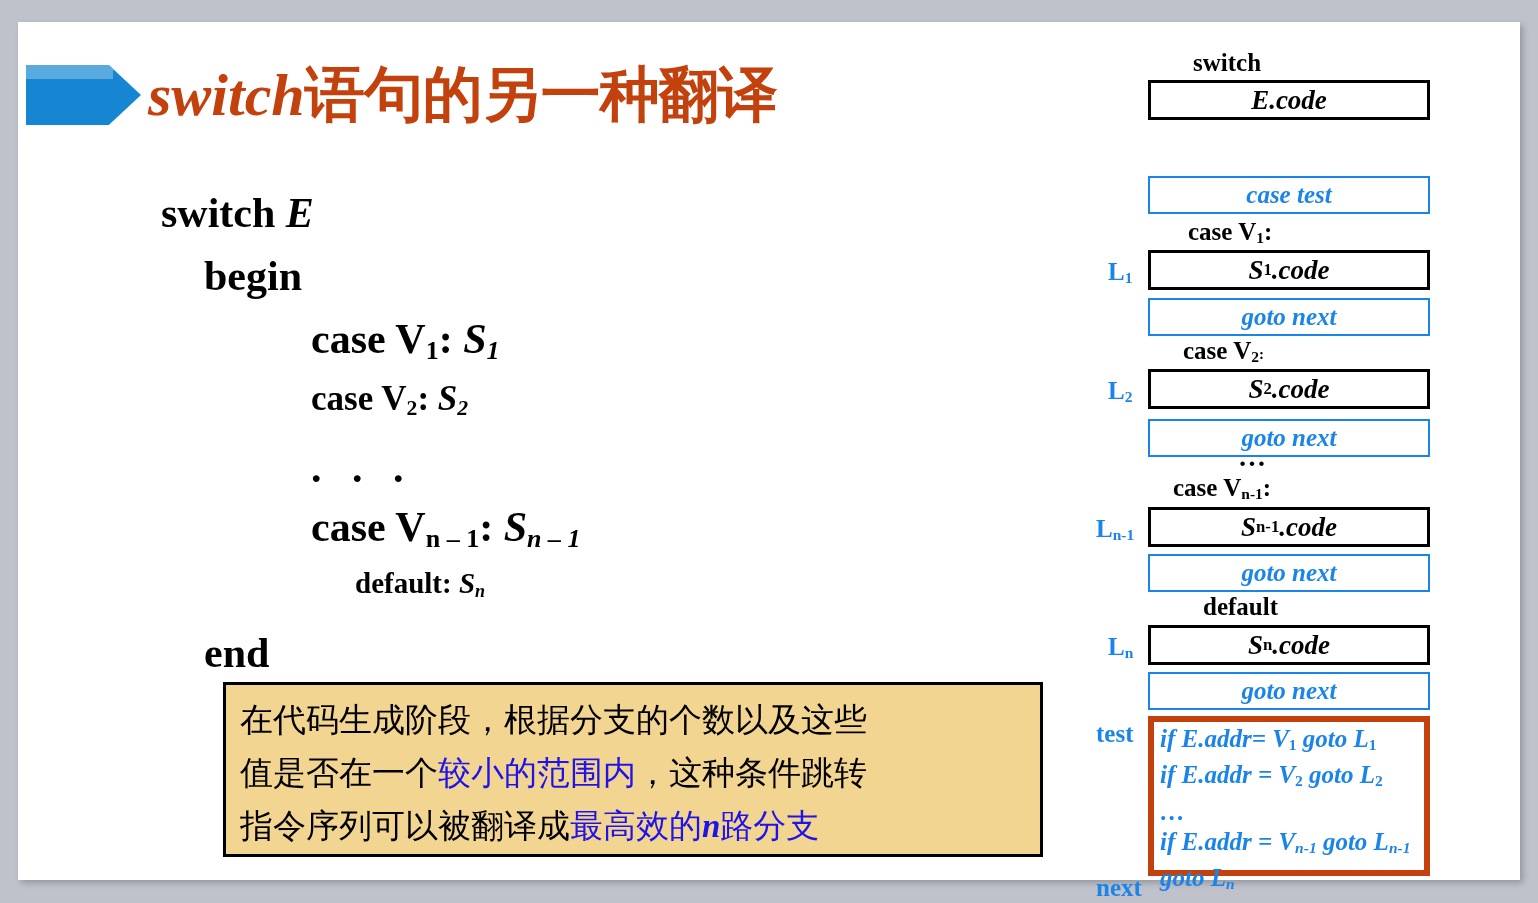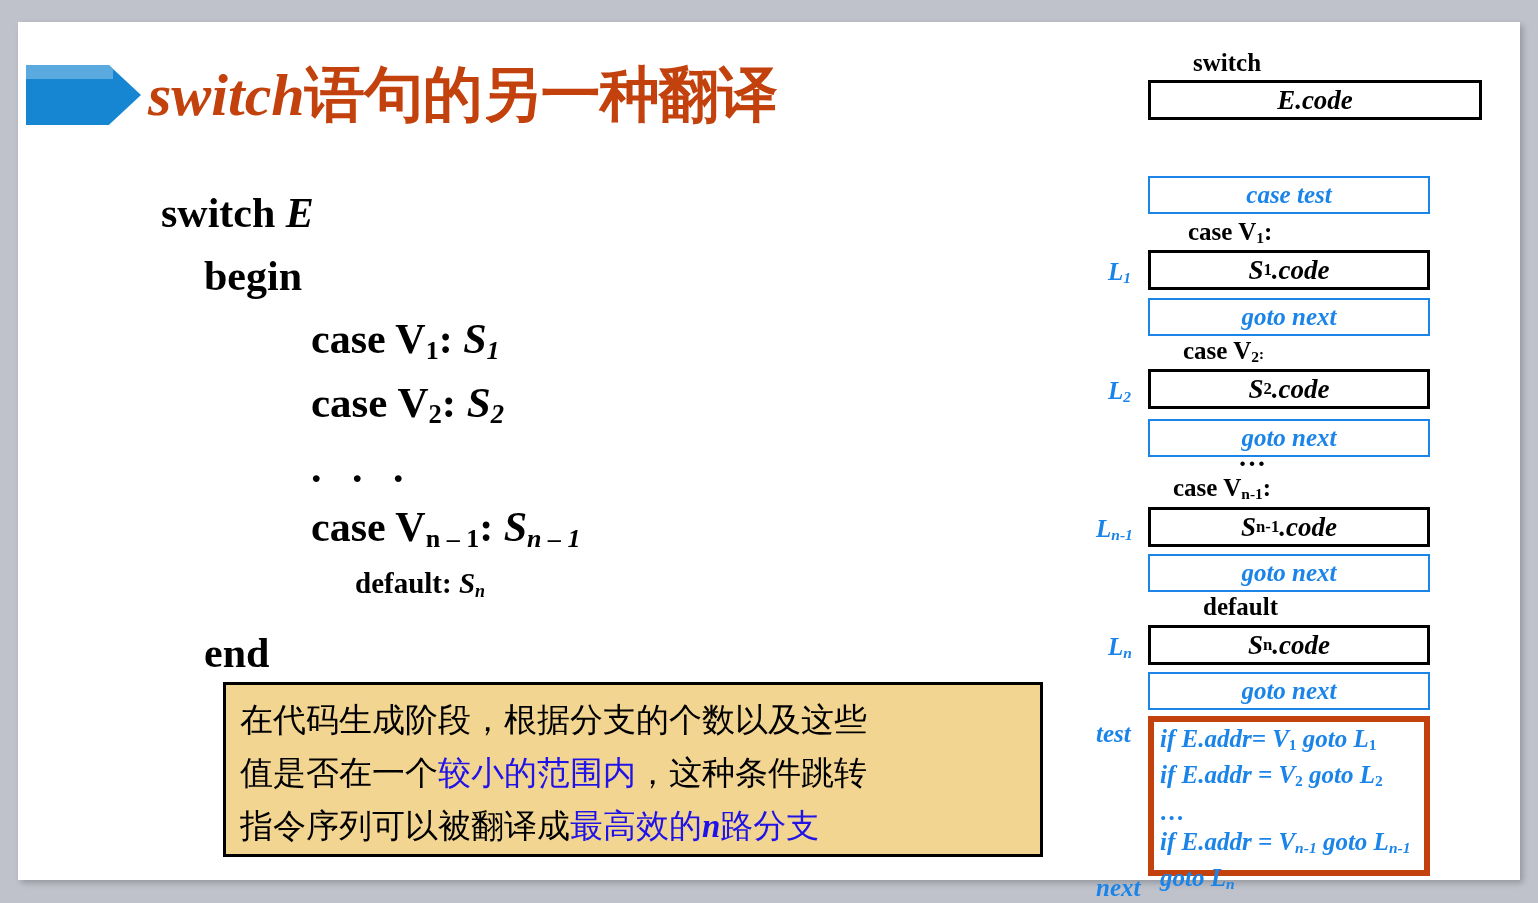--- a/index.html
+++ b/index.html
@@ -38,21 +38,21 @@
     font-family:"Liberation Serif", serif;
     white-space:nowrap;line-height:1;
   }
   .code .it{font-style:italic;}
   .code sub{font-size:.62em;font-weight:bold;vertical-align:-.22em;}
   .code sub.it{font-style:italic;}
 
   #c-switch{left:143px;top:170px;font-size:42px;}
   #c-begin {left:186px;top:233px;font-size:42px;}
   #c-case1 {left:293px;top:296px;font-size:42px;}
-  #c-case2 {left:293px;top:359px;font-size:43px;}
+  #c-case2 {left:293px;top:359px;font-size:35px;}
   #c-dots  {left:293px;top:425px;font-size:42px;letter-spacing:10px;}
   #c-casen {left:293px;top:484px;font-size:42px;}
   #c-def   {left:293px;top:547px;font-size:29px;margin-left:44px;}
   #c-end   {left:186px;top:610px;font-size:42px;}
 
   
   #note{
     position:absolute;left:205px;top:660px;width:820px;height:175px;
     background:#f3d592;border:3px solid #000;box-sizing:border-box;
     padding:8px 14px 0 14px;
@@ -72,21 +72,21 @@
     font-family:"Liberation Serif", serif;
     font-weight:bold;font-style:italic;white-space:nowrap;
   }
   .dbox.black{border:3px solid #000;color:#000;font-size:27px;}
   .dbox.blue{border:2px solid #1a84e8;color:#1a84e8;font-size:25px;}
   .dlabel{
     position:absolute;white-space:nowrap;
     font-family:"Liberation Serif", serif;font-weight:bold;
   }
   .dlabel.caption{color:#000;font-size:25px;font-style:normal;}
-  .dlabel.ltag{color:#1a84e8;font-size:25px;font-style:italic;text-align:center;}
+  .dlabel.ltag{color:#1a84e8;font-size:25px;text-align:center;}
   .dlabel sub{font-size:.62em;vertical-align:-.2em;}
   .dlabel.caption sub{font-style:normal;}
   .dbox sub{font-size:.62em;vertical-align:-.22em;font-style:italic;}
   .dbox sub.up{font-style:normal;}
 
   
   #test-box{
     position:absolute;left:70px;top:694px;width:282px;height:160px;
     border:6px solid #c2410c;box-sizing:border-box;
     padding:2px 0 0 6px;
@@ -127,21 +127,21 @@
 
   <div id="note">
     <div class="line"><span>在代码生成阶段，根据分支的个数以及这些</span></div>
     <div class="line"><span>值是否在一个</span><span class="blue">较小的范围内</span><span>，这种条件跳转</span></div>
     <div class="line"><span>指令序列可以被翻译成</span><span class="blue"><span>最高效的</span><i>n</i><span>路分支</span></span></div>
   </div>
 
   <div id="diagram">
 
     <div class="dlabel caption" style="left:115px;top:27px;">switch</div>
-    <div class="dbox black" style="left:70px;top:58px;width:334px;height:40px;">E.code</div>
+    <div class="dbox black" style="left:70px;top:58px;width:282px;height:40px;">E.code</div>
 
     <div class="dbox blue" style="left:70px;top:154px;width:282px;height:38px;">case test</div>
 
     <div class="dlabel caption" style="left:110px;top:196px;"><span>case V</span><sub>1</sub><span>:</span></div>
     <div class="dlabel ltag" style="left:30px;top:236px;"><span>L</span><sub>1</sub></div>
     <div class="dbox black" style="left:70px;top:228px;width:282px;height:40px;">
         <span>S</span>
         <sub class="up">1</sub>
         <span>.code</span>
       </div>

